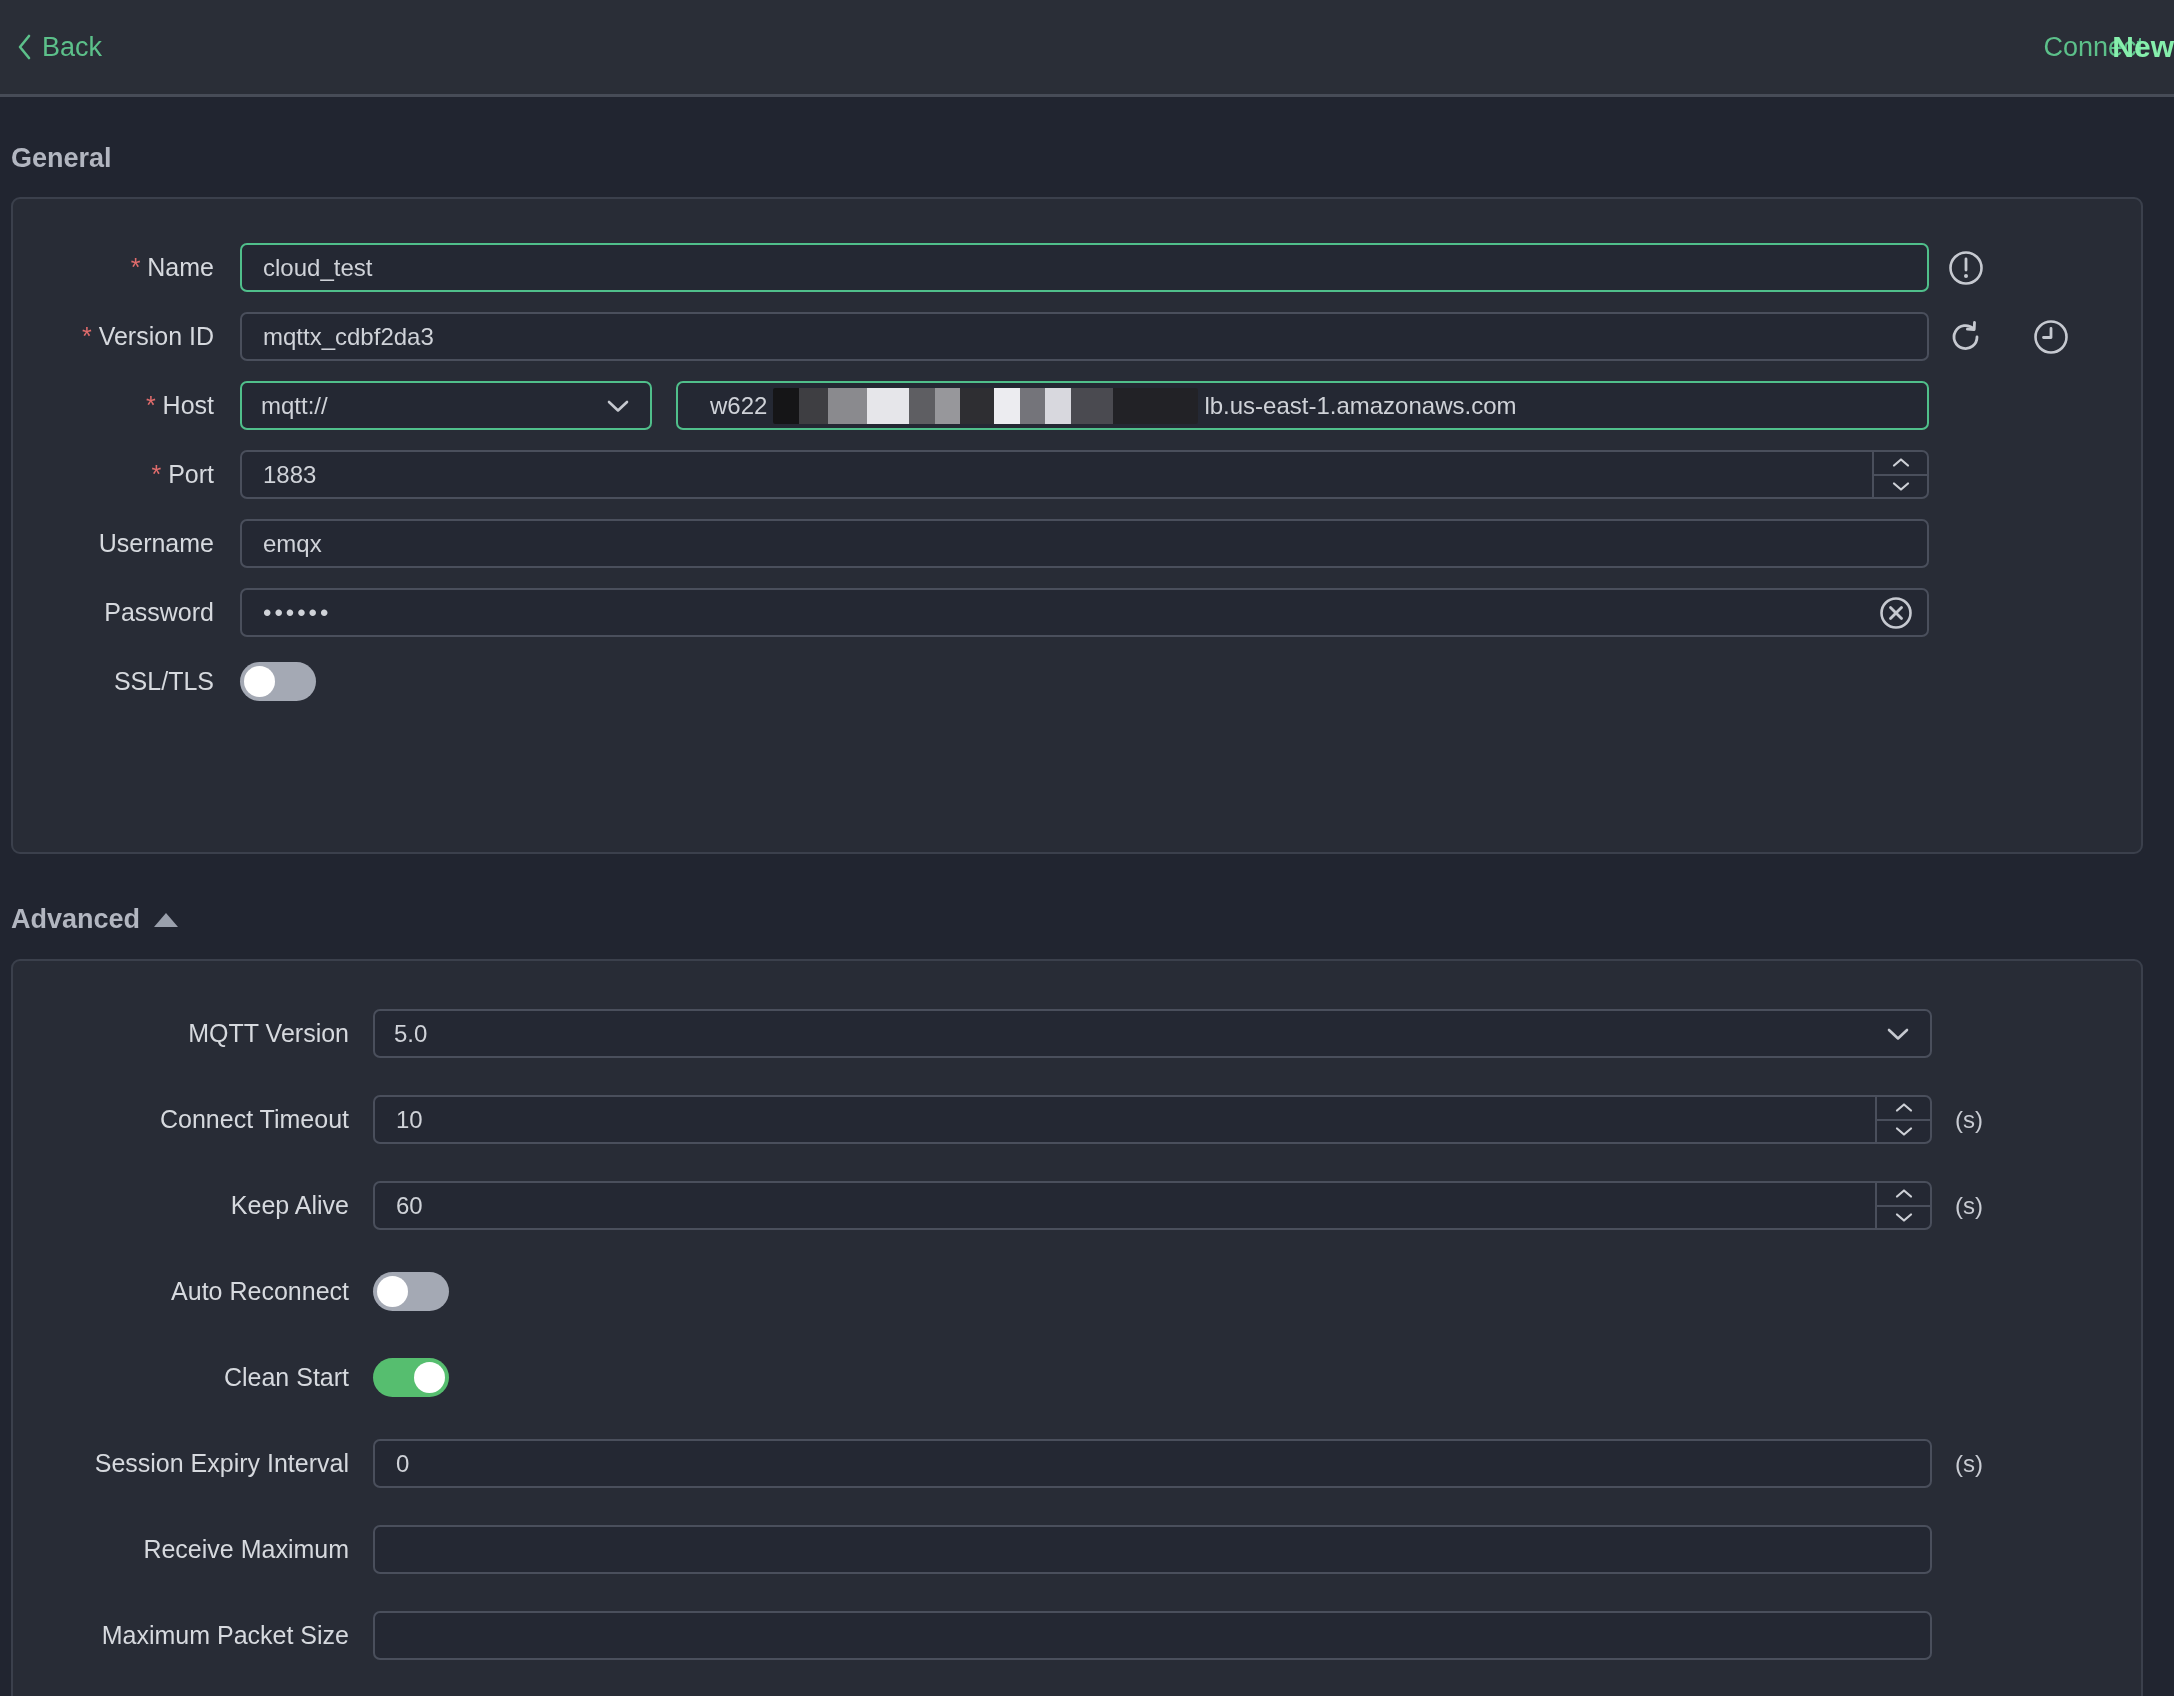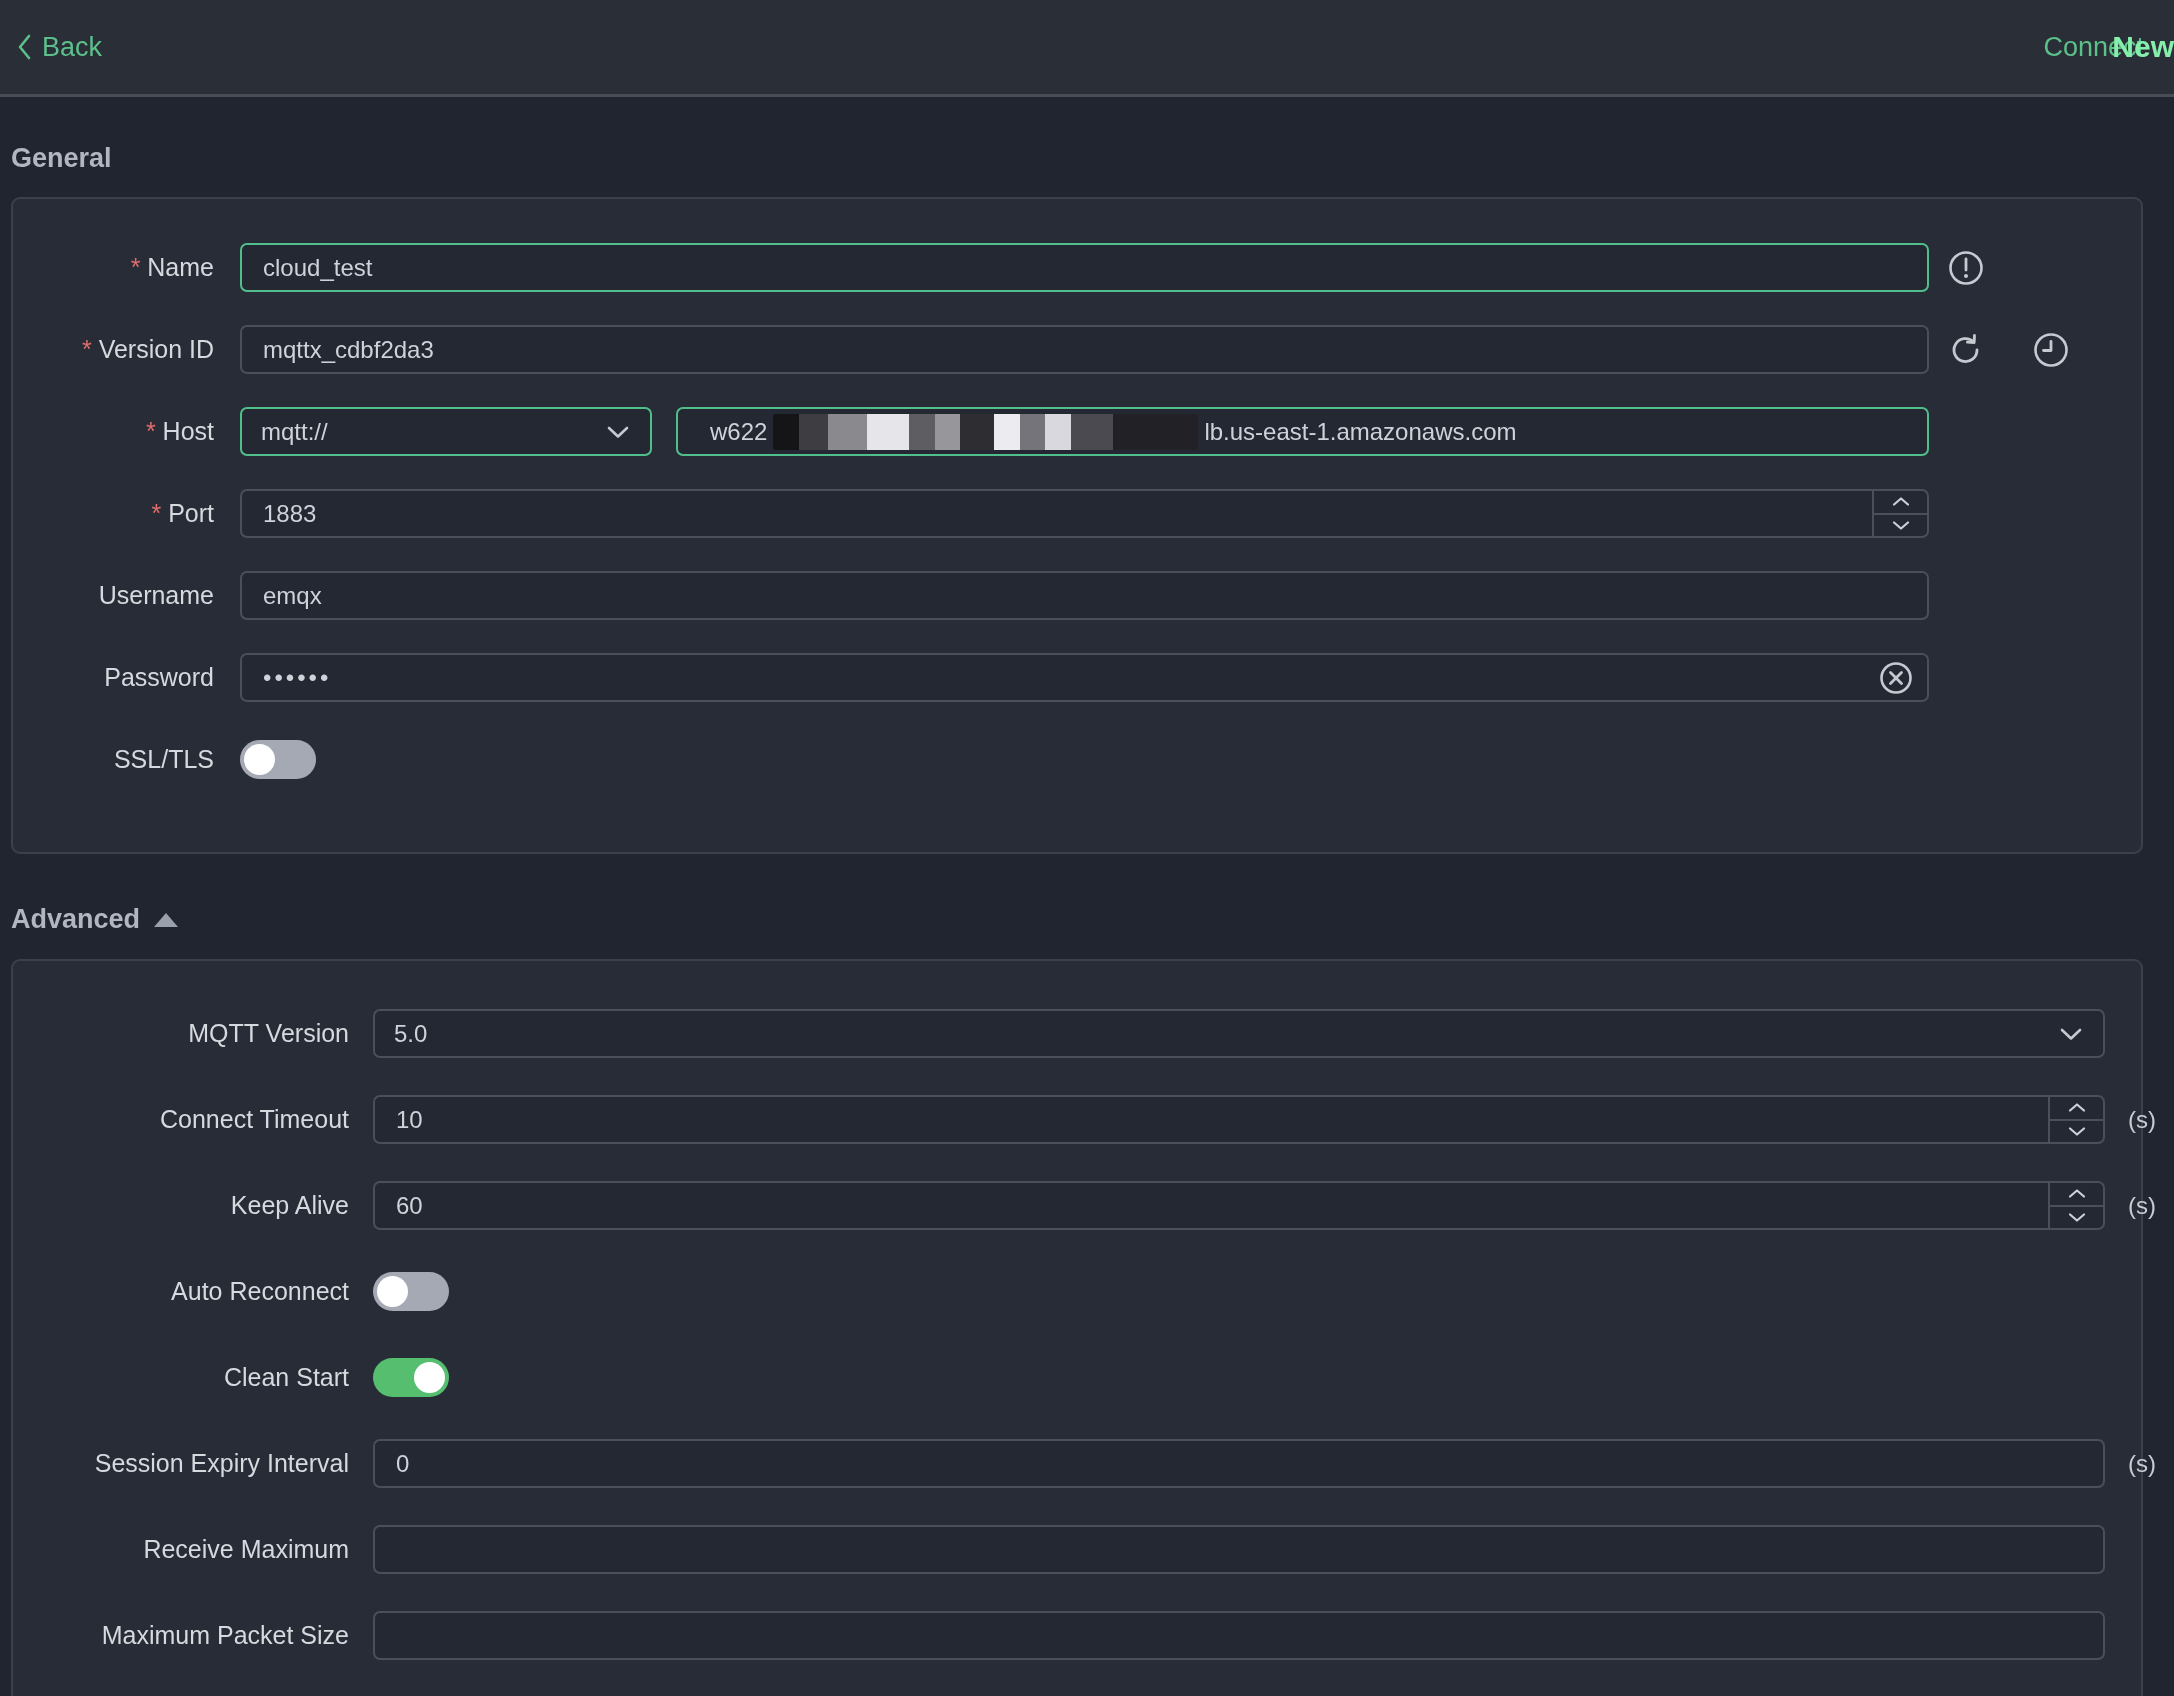--- a/index.html
+++ b/index.html
@@ -39,35 +39,35 @@
     border-bottom:14px solid #9aa0ac;
   }
   .panel {
     margin-top:23px; background:#282c36;
     border:2px solid #3b404c; border-radius:9px;
   }
   .panel.general  { height:657px; padding-top:44px; }
   .panel.advanced { height:780px; padding-top:48px; margin-top:24px; }
 
   
-  .row { display:flex; align-items:center; height:49px; margin-bottom:33px; }
+  .row { display:flex; align-items:center; height:49px; margin-bottom:20px; }
   .panel.advanced .row { margin-bottom:37px; }
   .flabel { width:201px; text-align:right; font-size:25px; color:#d6d9de; flex:none; white-space:nowrap; }
   .panel.advanced .flabel { width:336px; }
   .flabel.required::before { content:"* "; color:#e06c6c; }
   .fcontrol { margin-left:26px; display:flex; align-items:center; flex:none; }
   .panel.advanced .fcontrol { margin-left:24px; }
 
   .tbox {
     height:49px; background:#242833; border:2px solid #4a4f5c; border-radius:7px;
     display:flex; align-items:center; position:relative; flex:none;
   }
   .tbox.focus { border-color:#50bf8b;align-items:center; }
   .w-full  { width:1689px; }
-  .w-adv   { width:1732px;align-items:center; }
+  .w-adv   { width:1559px;align-items:center; }
   input.raw {
     background:transparent; border:none; outline:none; width:100%;
     font-size:24px; color:#cfd2d8; padding:0 60px 0 21px;
     font-family:"Liberation Sans","DejaVu Sans",sans-serif;
   }
   .sel-value { font-size:24px; color:#cfd2d8; padding-left:19px; }
   .sel-caret { position:absolute; right:18px; top:0; bottom:0; display:flex; align-items:center; }
 
   
   .spinner {

